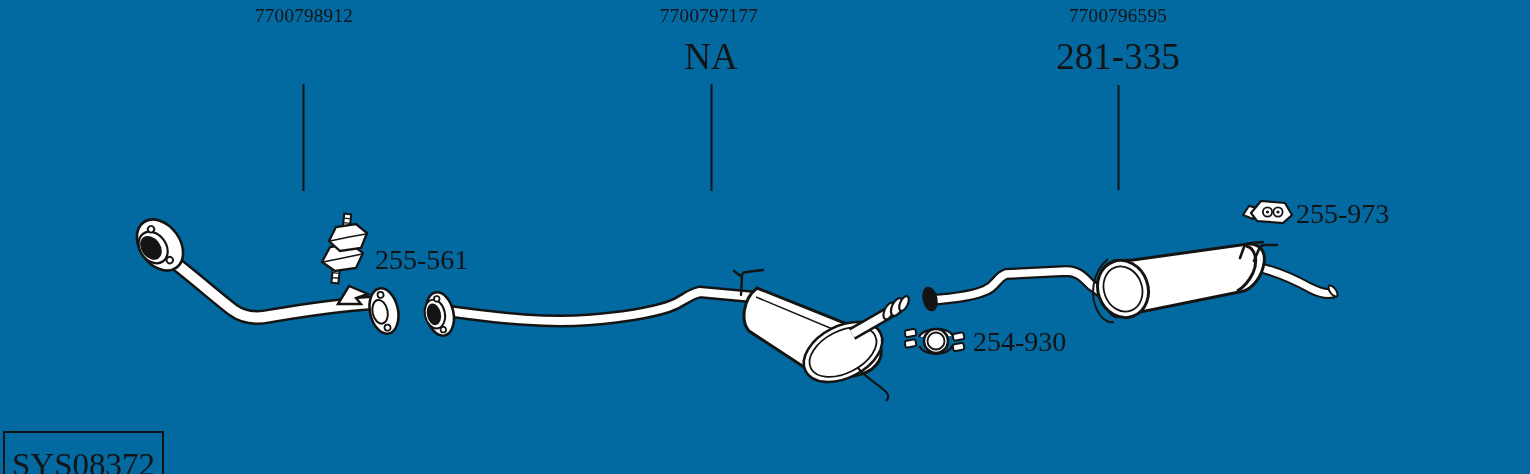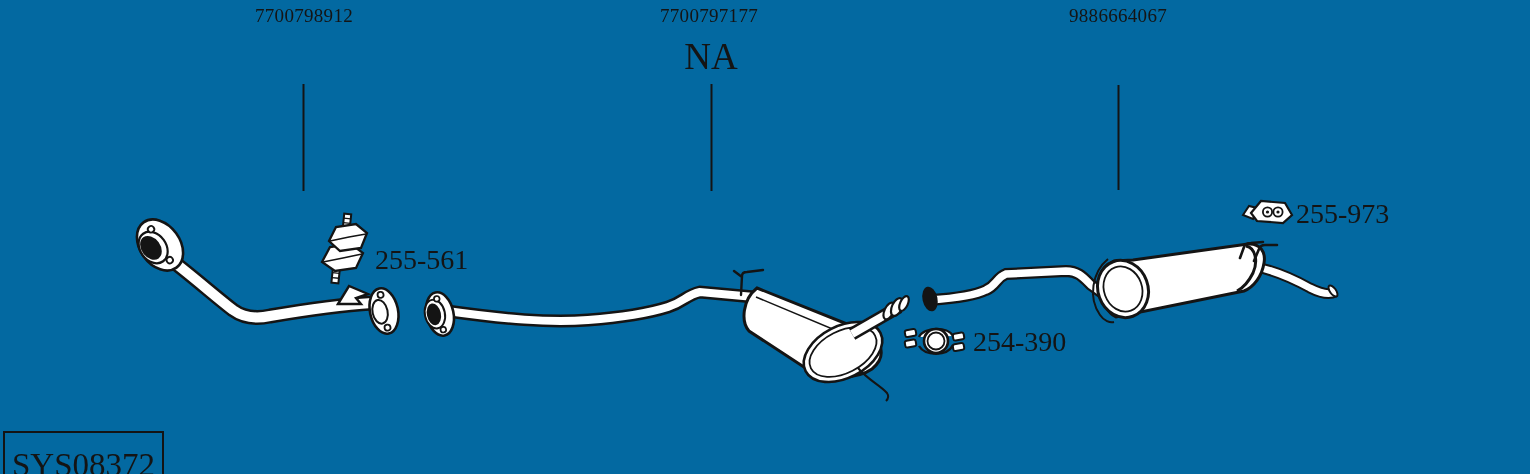--- a/index.html
+++ b/index.html
@@ -157,22 +157,23 @@
       <path d="M1251 213 L1261 201 L1285 203 L1292 215 L1283 223 L1257 221 Z" fill="#ffffff" stroke="#141414" stroke-width="2.2"></path>
       <circle cx="1267.5" cy="212" r="4.6" fill="#ffffff" stroke="#141414" stroke-width="1.8"></circle>
       <circle cx="1267.5" cy="212" r="1.6" fill="#141414"></circle>
       <circle cx="1278" cy="212" r="4.6" fill="#ffffff" stroke="#141414" stroke-width="1.8"></circle>
       <circle cx="1278" cy="212" r="1.6" fill="#141414"></circle>
     </g>
   </svg>
 
   <div class="label-oe" style="left:304px;top:6px">7700798912</div>
   <div class="label-oe" style="left:709px;top:6px">7700797177</div>
-  <div class="label-oe" style="left:1118px;top:6px">9886664067</div>
+  <div class="label-oe" style="left:1118px;top:6px">7700796595</div>
 
   <div class="label-ref" style="left:711px;top:38px">NA</div>
+  <div class="label-ref" style="left:1118px;top:38px">281-335</div>
 
   <div class="label-part" style="left:375px;top:246px">255-561</div>
-  <div class="label-part" style="left:973px;top:328px">254-390</div>
+  <div class="label-part" style="left:973px;top:328px">254-930</div>
   <div class="label-part" style="left:1296px;top:200px">255-973</div>
 
   <div class="sys-box">SYS08372</div>
 </div>
 
 </body></html>

